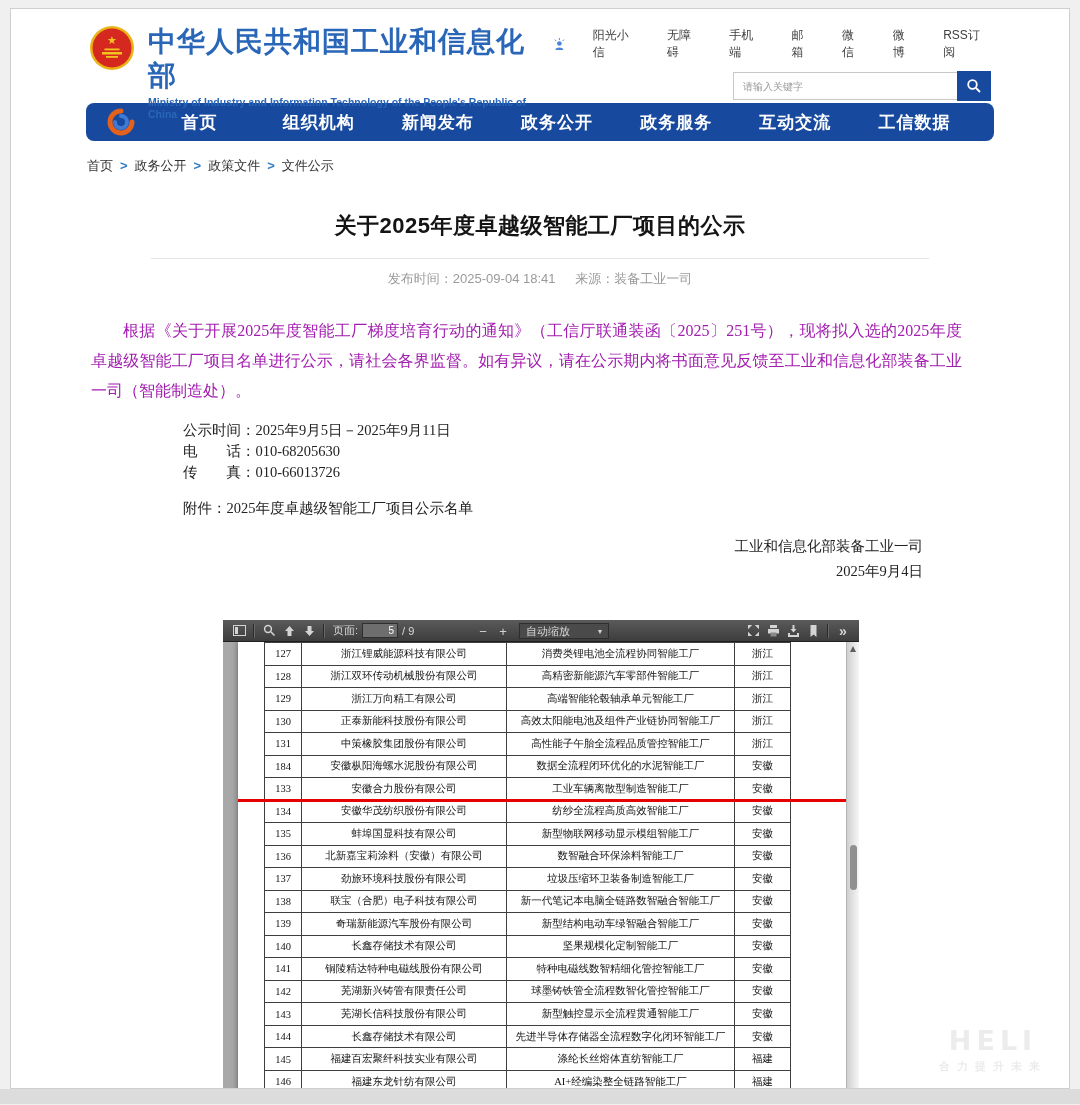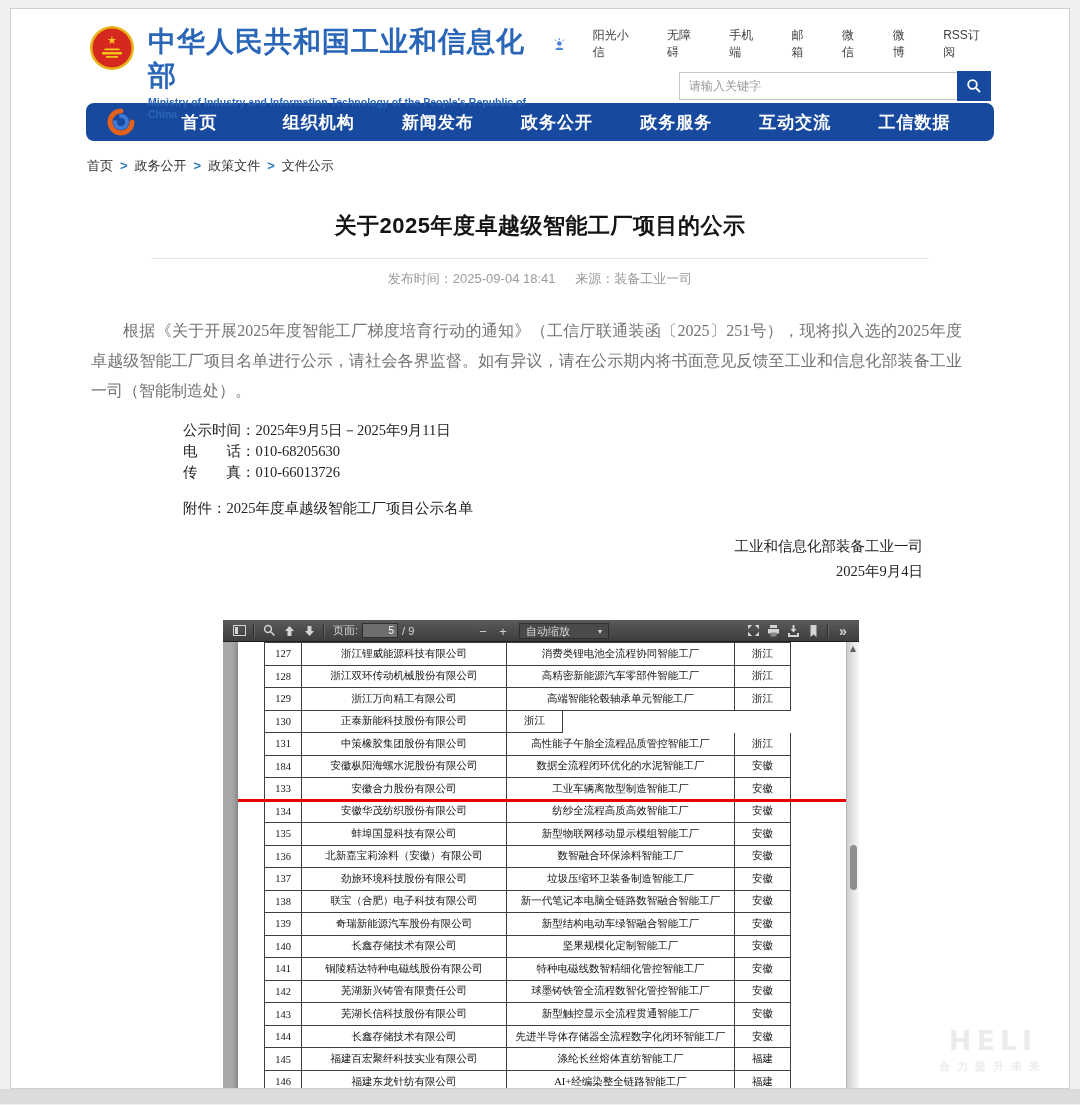--- a/index.html
+++ b/index.html
@@ -19,22 +19,22 @@
   .hdr { display:flex; justify-content:space-between; padding:13px 78px 8px 78px; height:92px; }
   .hdr-left { display:flex; gap:13px; align-items:flex-start; padding-top:3px; }
   .emblem { width:46px; height:46px; flex:0 0 auto; }
   .t-cn { font-size:28px; font-weight:bold; color:#2a66b8; letter-spacing:1px; line-height:34px; }
   .t-en { font-size:10.5px; color:#2a66b8; font-weight:bold; margin-top:3px; }
   .hdr-right { display:flex; flex-direction:column; align-items:flex-end; gap:10px; padding-top:5px; }
   .toplinks { display:flex; gap:27px; font-size:12px; color:#404040; align-items:center; }
   .toplinks span[data-item] { cursor:pointer; }
   .searchbar { display:flex; align-items:center; }
   .searchbar input {
-    width:278px; height:28px; border:1px solid #c9c9c9; border-right:none;
-    padding:0 9px; font-size:12px; color:#1d4ed8; outline:none;
+    width:224px; height:28px; border:1px solid #c9c9c9; border-right:none;
+    padding:0 9px; font-size:10px; color:#1d4ed8; outline:none;
   }
   .searchbar input::placeholder { color:#999; }
   .search-btn { width:34px; height:30px; background:#17499e; border:none; display:flex; align-items:center; justify-content:center; cursor:pointer; }
 
   
   .nav {
     margin:2px 0 0 75px; width:908px; height:38px; background:#17499e;
     border-radius:8px; display:flex; align-items:center; padding:0 20px;
   }
   .nav-logo { width:30px; height:30px; margin-right:4px; flex:0 0 auto; }
@@ -46,21 +46,21 @@
   .crumb .c-label { cursor:pointer; }
   .crumb .c-sep { color:#2f7ac0; font-weight:bold; margin:0 7px; }
 
   
   .art-title { margin-top:36px; text-align:center; font-size:22px; font-weight:bold; color:#141414; letter-spacing:0.5px; }
   .art-divider { margin:17px 140px 0; border-top:1px solid #e4e4e4; }
   .art-meta { margin-top:11px; text-align:center; font-size:13px; color:#9a9a9a; }
   .art-meta span + span { margin-left:16px; }
   .serif { font-family:"Liberation Serif","DejaVu Serif",serif; }
   .art-body {
-    margin:28px 107px 0 80px; font-size:16px; line-height:30px; color:#737373;
+    margin:28px 107px 0 80px; font-size:16px; line-height:30px; color:#a21caf;
     text-align:justify; text-indent:2em;
   }
   .art-lines { margin:14px 0 0 172px; font-size:14.5px; line-height:21px; color:#222; }
   .art-attach { margin:16px 0 0 172px; font-size:14.5px; color:#222; }
   .art-sign { margin:16px 146px 0 0; text-align:right; font-size:14.5px; line-height:25px; color:#222; }
 
   
   .viewer { position:relative; margin:36px 0 0 212px; width:636px; height:495px; }
   .vtoolbar {
     height:22px; background:linear-gradient(#5a5a5a,#3d3d3d); border-bottom:1px solid #1f1f1f;
@@ -303,20 +303,21 @@
             <div class="vrow">
               <span class="vcell c0" data-item="no">129</span>
               <span class="vcell c1" data-item="company">浙江万向精工有限公司</span>
               <span class="vcell c2" data-item="project">高端智能轮毂轴承单元智能工厂</span>
               <span class="vcell c3" data-item="province">浙江</span>
             </div>
 
             <div class="vrow">
               <span class="vcell c0" data-item="no">130</span>
               <span class="vcell c1" data-item="company">正泰新能科技股份有限公司</span>
+              <span class="vcell c2" data-item="project">高效太阳能电池及组件产业链协同智能工厂</span>
               <span class="vcell c3" data-item="province">浙江</span>
             </div>
 
             <div class="vrow">
               <span class="vcell c0" data-item="no">131</span>
               <span class="vcell c1" data-item="company">中策橡胶集团股份有限公司</span>
               <span class="vcell c2" data-item="project">高性能子午胎全流程品质管控智能工厂</span>
               <span class="vcell c3" data-item="province">浙江</span>
             </div>
 

